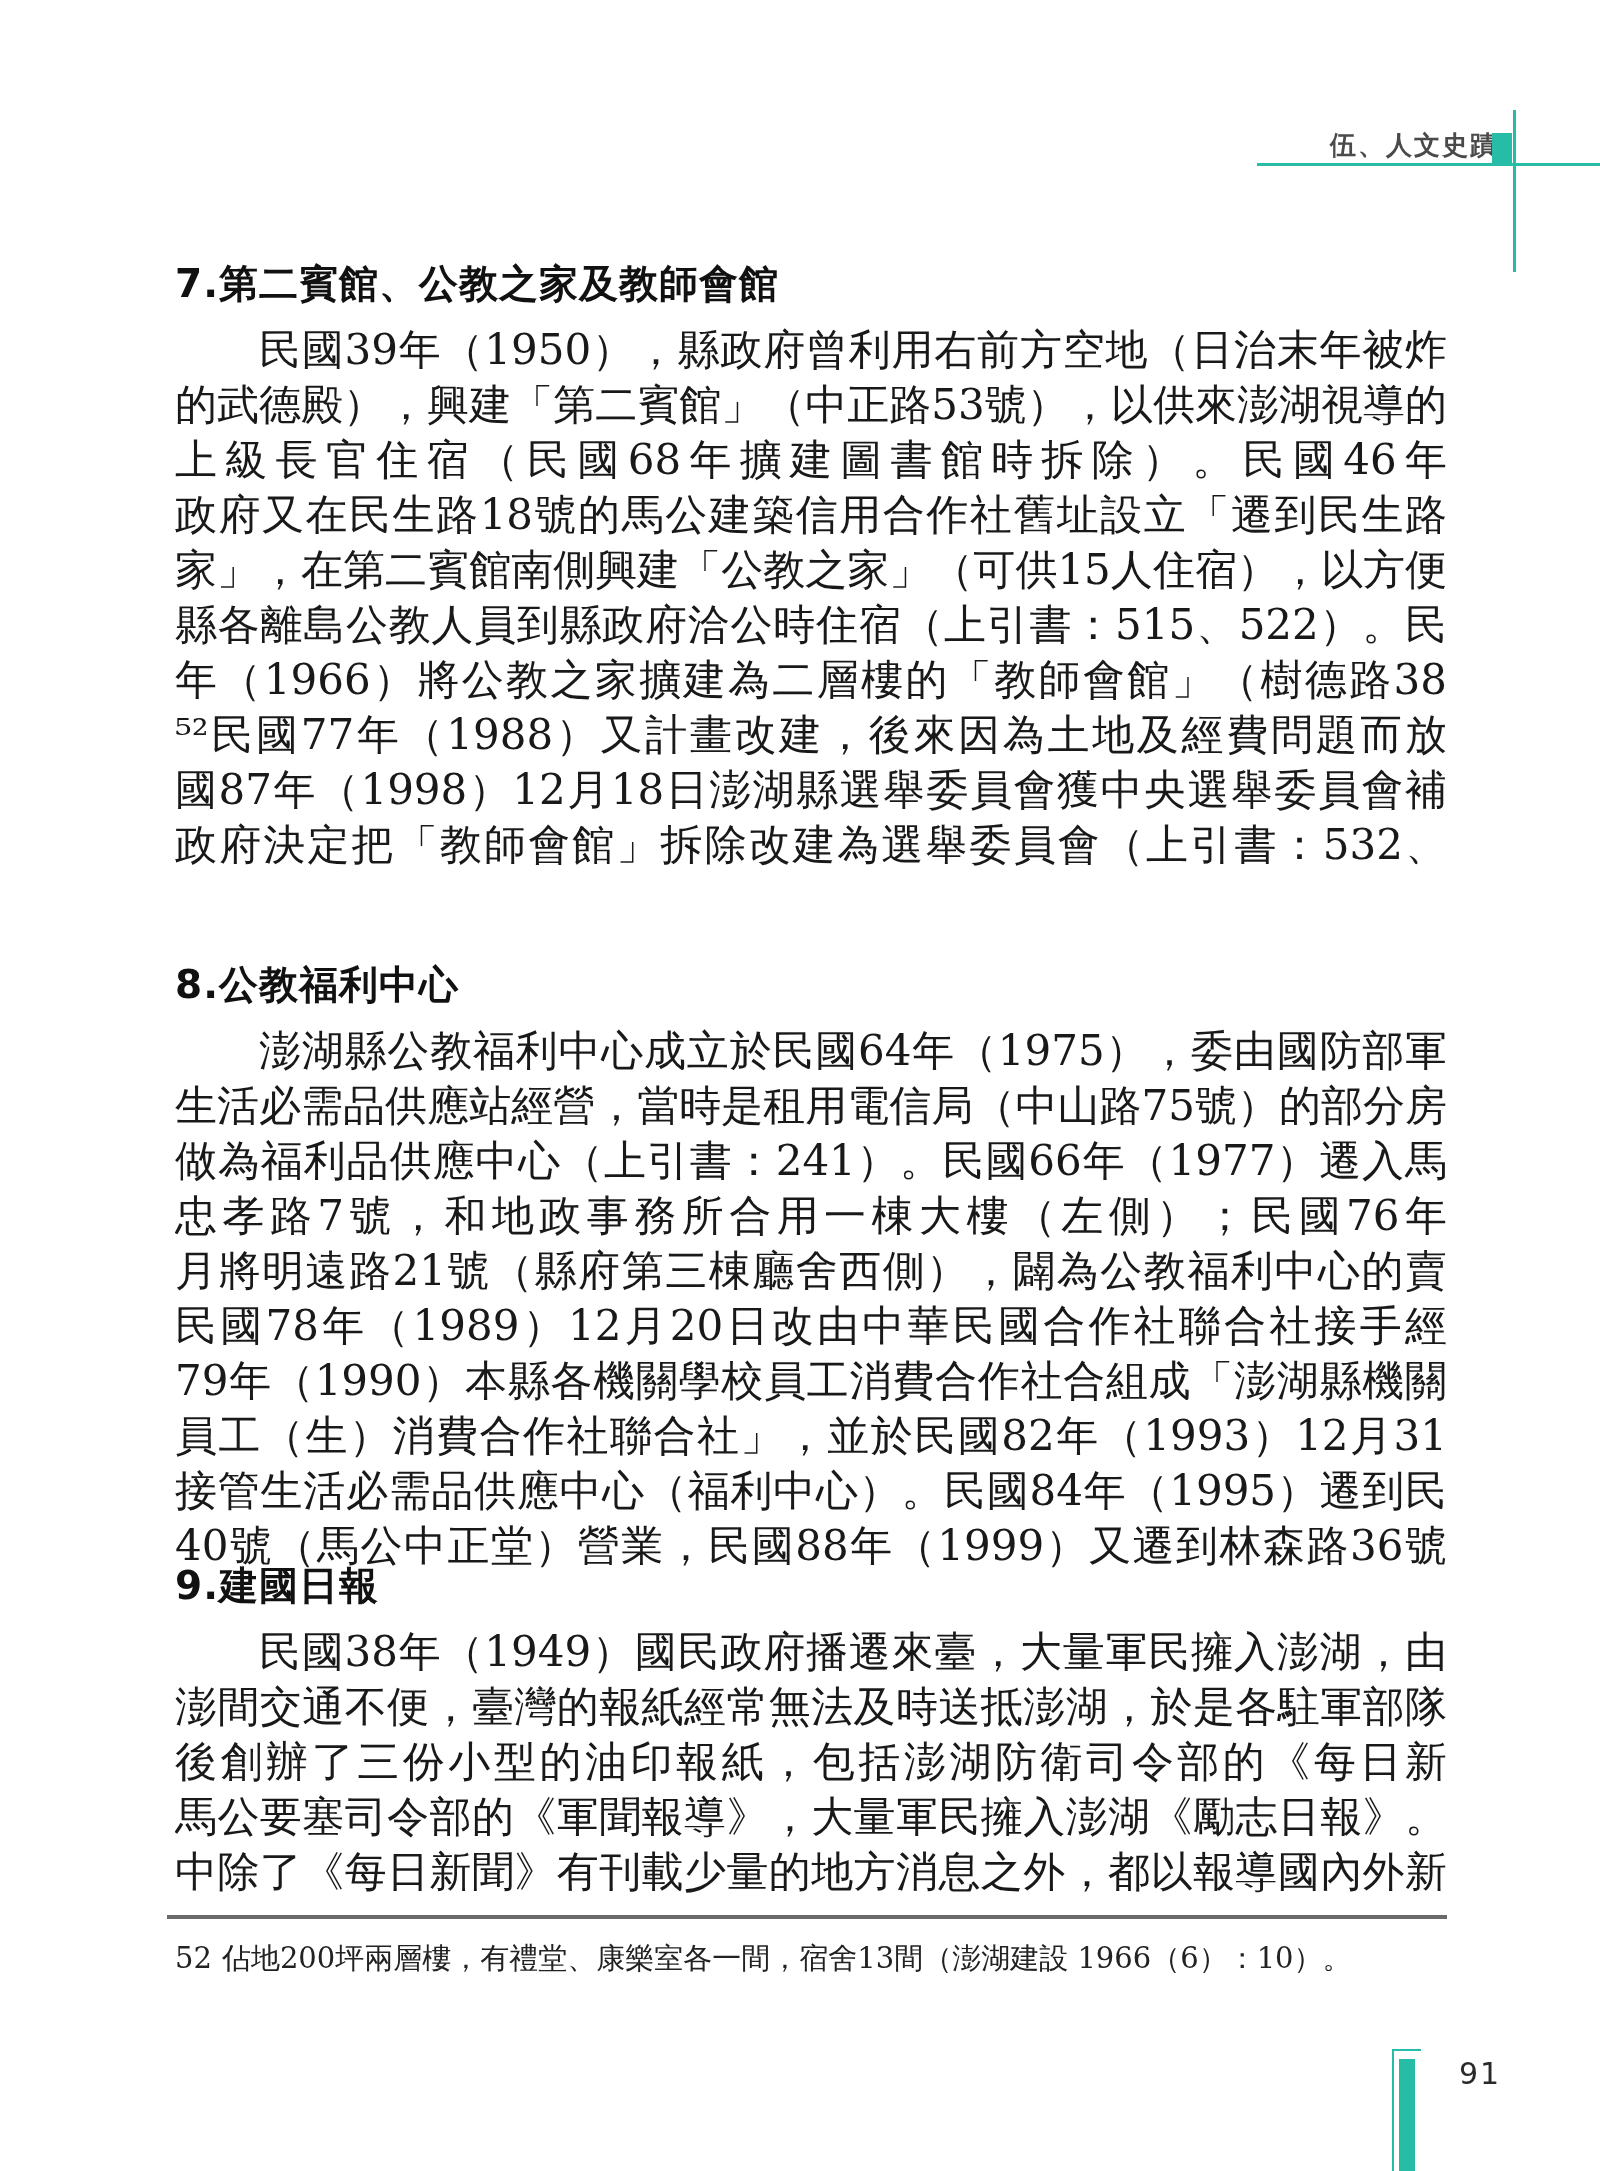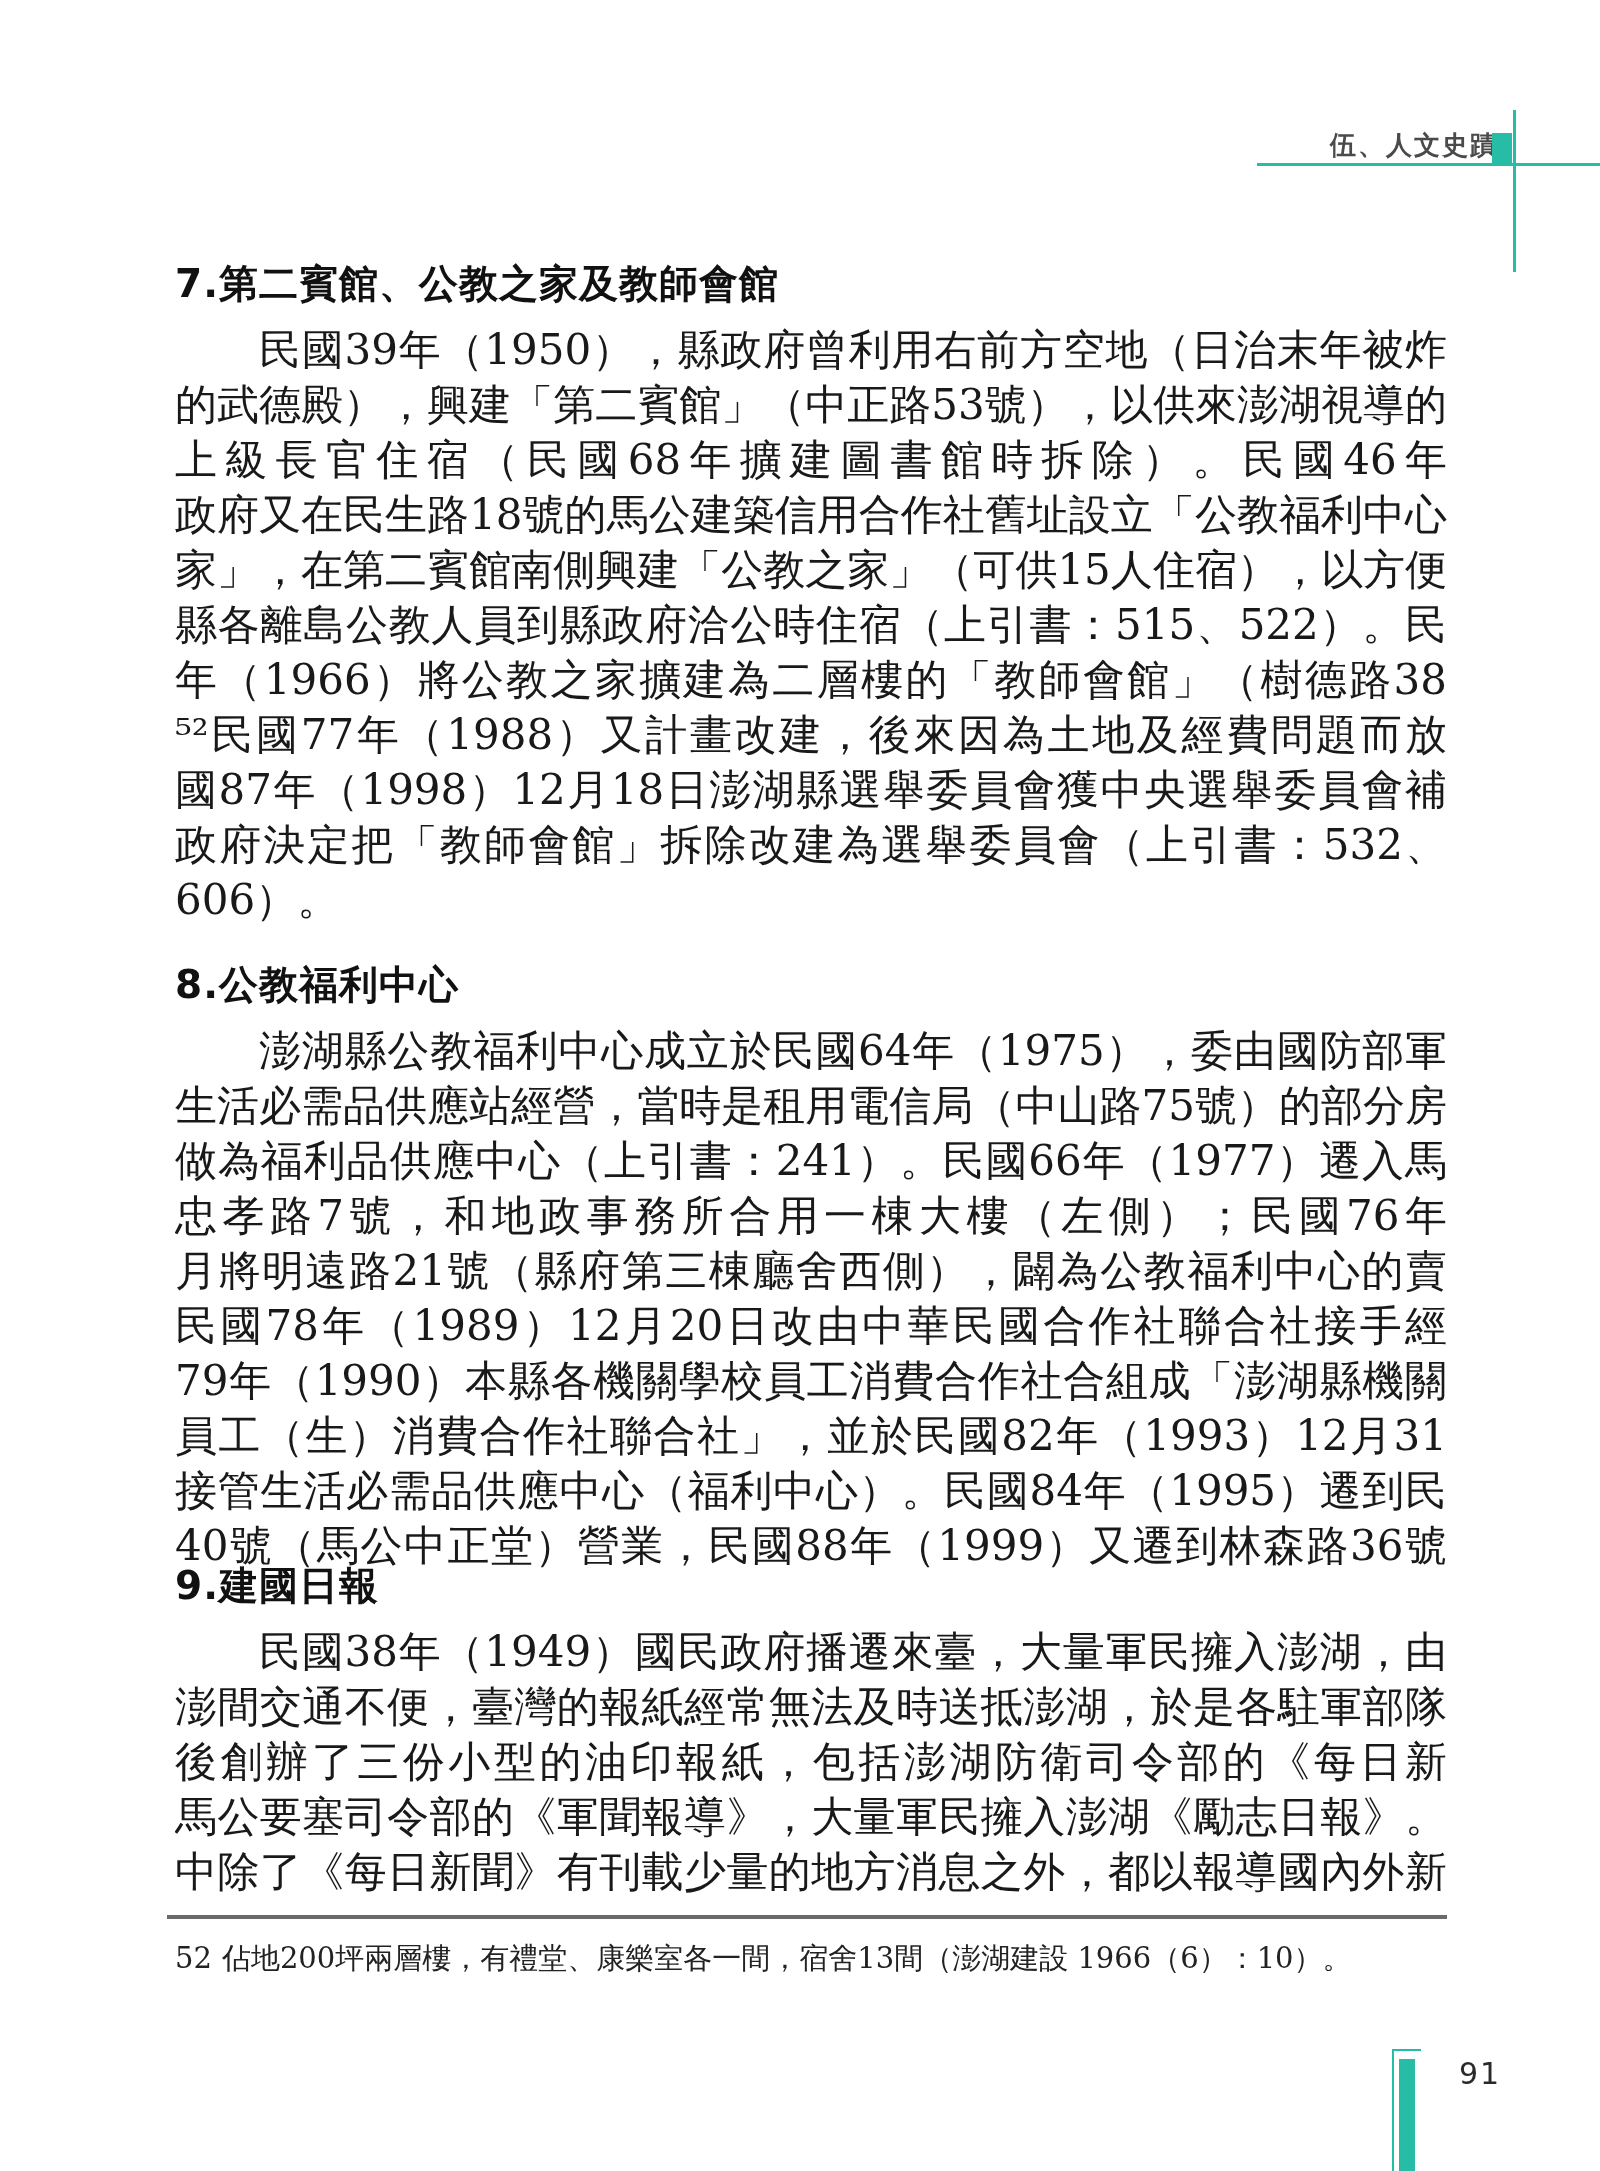--- a/index.html
+++ b/index.html
@@ -78,28 +78,27 @@
   <div class="rh-hrule"></div>
   <div class="rh-square"></div>
   <div class="rh-vrule"></div>
 
   <section class="sec sec7">
     <h2>7.第二賓館、公教之家及教師會館</h2>
     <div class="para">
         <div class="line first">民國39年（1950），縣政府曾利用右前方空地（日治末年被炸毀</div>
         <div class="line">的武德殿），興建「第二賓館」（中正路53號），以供來澎湖視導的</div>
         <div class="line">上級長官住宿（民國68年擴建圖書館時拆除）。民國46年（1957），縣</div>
-        <div class="line">政府又在民生路18號的馬公建築信用合作社舊址設立「公教福利中心</div>
+        <div class="line">政府又在民生路18號的馬公建築信用合作社舊址設立「遷到民生路</div>
         <div class="line">家」，在第二賓館南側興建「公教之家」（可供15人住宿），以方便本</div>
         <div class="line">縣各離島公教人員到縣政府洽公時住宿（上引書：515、522）。民國55</div>
         <div class="line">年（1966）將公教之家擴建為二層樓的「教師會館」（樹德路38號），</div>
         <div class="line">⁵²民國77年（1988）又計畫改建，後來因為土地及經費問題而放棄。民</div>
         <div class="line">國87年（1998）12月18日澎湖縣選舉委員會獲中央選舉委員會補助，縣</div>
         <div class="line">政府決定把「教師會館」拆除改建為選舉委員會（上引書：532、574、</div>
-        <div class="line short-last">606）。</div>
       </div>
   </section>
 
   <section class="sec sec8">
     <h2>8.公教福利中心</h2>
     <div class="para">
         <div class="line first">澎湖縣公教福利中心成立於民國64年（1975），委由國防部軍公教</div>
         <div class="line">生活必需品供應站經營，當時是租用電信局（中山路75號）的部分房舍</div>
         <div class="line">做為福利品供應中心（上引書：241）。民國66年（1977）遷入馬公市</div>
         <div class="line">忠孝路7號，和地政事務所合用一棟大樓（左側）；民國76年（1987）3</div>

